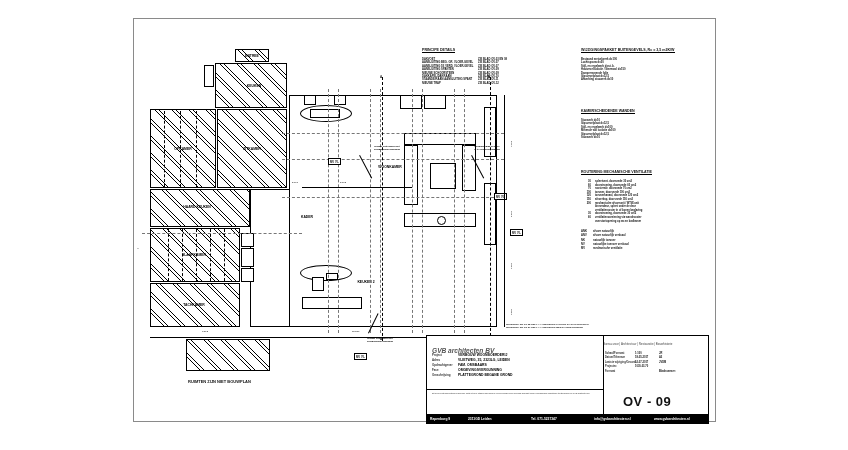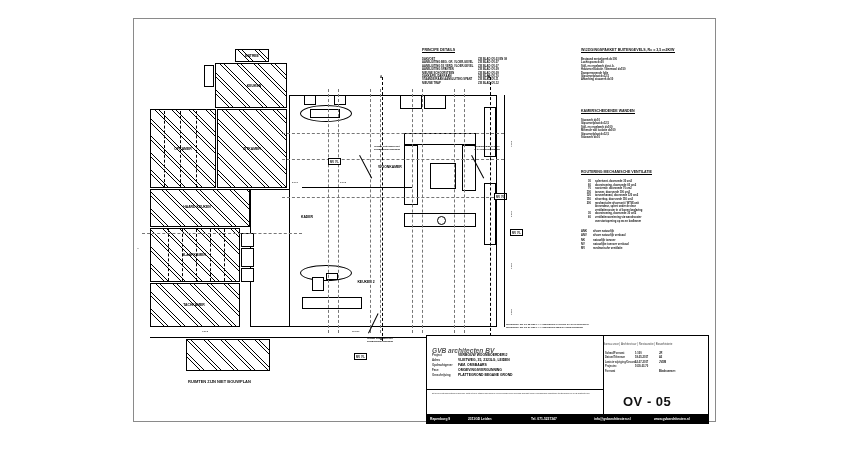--- a/index.html
+++ b/index.html
@@ -393,21 +393,21 @@
         </div>
       <div class="gRow">
           <span class="k">Formaat</span>
           <span class="v1"></span>
           <span class="v2">Bladnummer:</span>
         </div>
     </div>
 
     <div class="abs disc" style="left:5px;top:56px;width:170px;">Dit werk is auteursrechtelijk beschermd. Niets uit deze uitgave mag worden verveelvoudigd en/of openbaar gemaakt zonder voorafgaande schriftelijke toestemming van GVB architecten BV.</div>
 
-    <div class="abs ovnum" style="left:196px;top:58px;">OV  - 05</div>
+    <div class="abs ovnum" style="left:196px;top:58px;">OV  - 09</div>
 
     <div class="abs" style="left:0;top:53px;width:176px;border-top:.5px solid #000;"></div>
     <div class="abs" style="left:176px;top:0;height:80px;border-left:.5px solid #000;"></div>
   </div>
 
   <div id="tbfoot">
     <span class="abs footTxt" style="left:4px;top:2px;">Rapenburg 9</span>
     <span class="abs footTxt" style="left:42px;top:2px;">2311GD Leiden</span>
     <span class="abs footTxt" style="left:105px;top:2px;">Tel. 071-5237347</span>
     <span class="abs footTxt" style="left:168px;top:2px;">info@gvbarchitecten.nl</span>

